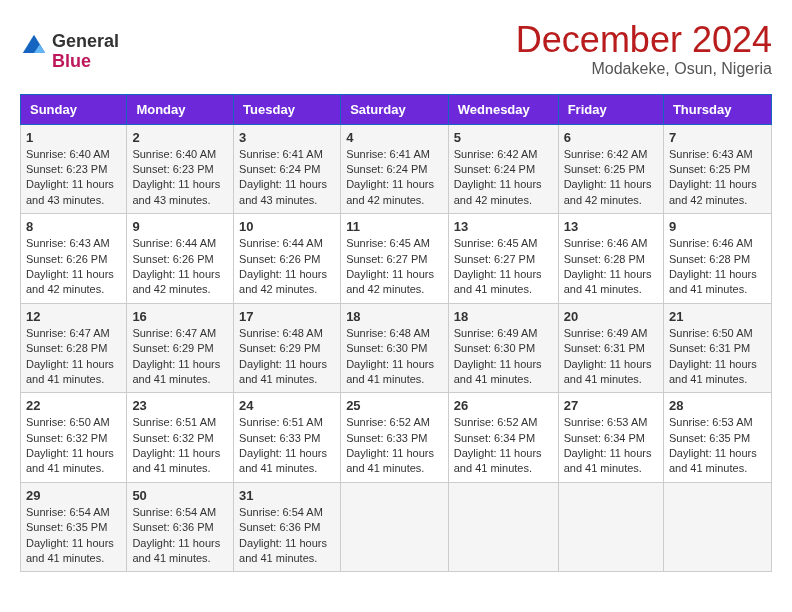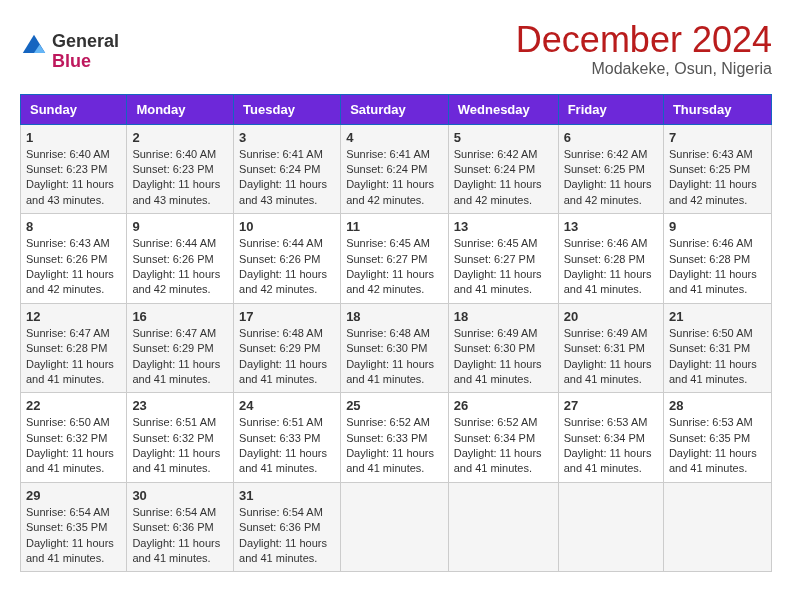--- a/index.html
+++ b/index.html
@@ -359,21 +359,21 @@
       <tr>
         <td>
         <span class="day-num">29</span>
         <div class="day-info">
           Sunrise: 6:54 AM<br>
           Sunset: 6:35 PM<br>
           Daylight: 11 hours and 41 minutes.
         </div>
       </td>
         <td>
-        <span class="day-num">30</span>
+        <span class="day-num">50</span>
         <div class="day-info">
           Sunrise: 6:54 AM<br>
           Sunset: 6:36 PM<br>
           Daylight: 11 hours and 41 minutes.
         </div>
       </td>
         <td>
         <span class="day-num">31</span>
         <div class="day-info">
           Sunrise: 6:54 AM<br>

